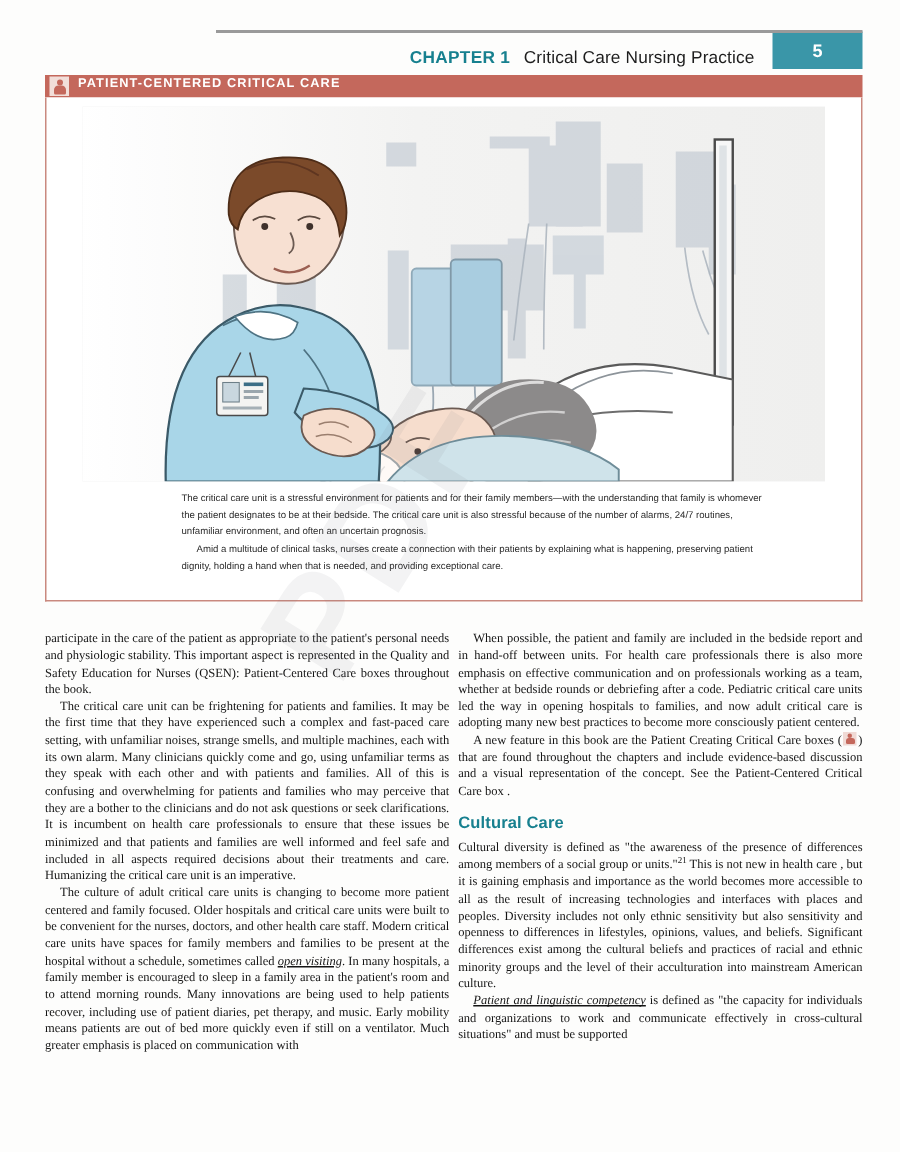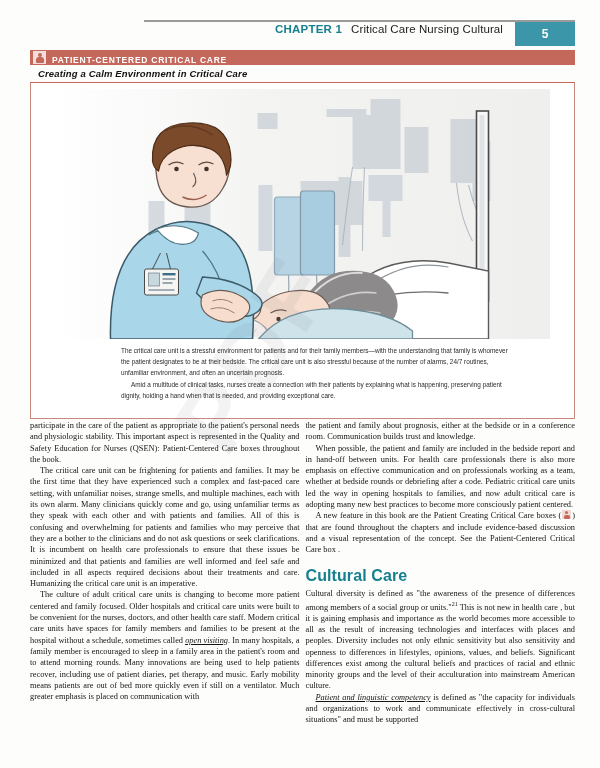--- a/index.html
+++ b/index.html
@@ -30,21 +30,21 @@
     justify-content:flex-end;
   }
   .runhead-rule {
     position:absolute;
     left:114px; right:0; top:0;
     height:2px;
     background:#9a9a9a;
   }
   .runhead-text {
     display:flex;
-    align-items:flex-start;
+    align-items:flex-end;
     gap:9px;
     padding:0 12px 0 16px;
     height:22px;
     margin-top:3px;
     font-family:"Liberation Sans", sans-serif;
     font-size:11.5px;
     background:#fdfdfc;
   }
   .runhead-chapter {
     color:#17808f;
@@ -69,21 +69,21 @@
     justify-content:center;
   }
 
   
   .feature {
     position:absolute;
     left:30px; right:25px; top:50px;
   }
   .feature-header {
     display:flex;
-    align-items:flex-end;
+    align-items:flex-start;
     height:15px;
     background:#c4685c;
     padding:0 0 0 2px;
   }
   .pcc-icon {
     width:13px; height:13px;
     background:#f2ded9;
     margin:1px 6px 1px 1px;
     position:relative;
     flex:0 0 auto;
@@ -164,21 +164,21 @@
     flex:1 1 0;
     font-size:8.35px;
     line-height:1.355;
     text-align:justify;
     color:#141414;
   }
   .col p { margin:0; text-indent:10px; }
   .col p.noindent { text-indent:0; }
   .col h3 {
     font-family:"Liberation Sans", sans-serif;
-    font-size:16px;
+    font-size:11px;
     font-weight:bold;
     color:#17808f;
     margin:9px 0 2px 0;
     letter-spacing:.1px;
   }
   .col i, .col em { font-style:italic;text-decoration:underline; }
   .sup { font-size:6px; vertical-align:super; }
   .inline-pcc {
     display:inline-block;
     width:9px; height:9px;
@@ -226,35 +226,34 @@
 </style>
 </head>
 <body>
 
 <div class="page">
 
   <div class="runhead">
     <div class="runhead-rule"></div>
     <div class="runhead-text">
       <span class="runhead-chapter">CHAPTER 1</span>
-      <span class="runhead-title">Critical Care Nursing Cultural</span>
+      <span class="runhead-title">Critical Care Nursing Practice</span>
     </div>
     <div class="runhead-pagebox">
       <span>5</span>
     </div>
   </div>
 
   <div class="feature">
 
     <div class="feature-header">
       <span class="pcc-icon"></span>
       <span class="feature-header-label">PATIENT-CENTERED CRITICAL CARE</span>
     </div>
 
-    <div class="feature-subtitle">Creating a Calm Environment in Critical Care</div>
 
     <div class="feature-body">
 
       <div class="illus">
         <svg viewBox="0 0 500 250" preserveAspectRatio="xMidYMid slice" aria-hidden="true">
           <defs>
             <linearGradient id="bgGrad" x1="0" y1="0" x2="1" y2="0">
               <stop offset="0%" stop-color="#ffffff"></stop>
               <stop offset="45%" stop-color="#f3f3f2"></stop>
               <stop offset="100%" stop-color="#efefee"></stop>
@@ -388,21 +387,20 @@
 
   <div class="columns">
 
     <div class="col">
       <p class="noindent">participate in the care of the patient as appropriate to the patient's personal needs and physiologic stability. This important aspect is represented in the Quality and Safety Education for Nurses (QSEN): Patient-Centered Care boxes throughout the book.</p>
       <p>The critical care unit can be frightening for patients and families. It may be the first time that they have experienced such a complex and fast-paced care setting, with unfamiliar noises, strange smells, and multiple machines, each with its own alarm. Many clinicians quickly come and go, using unfamiliar terms as they speak with each other and with patients and families. All of this is confusing and overwhelming for patients and families who may perceive that they are a bother to the clinicians and do not ask questions or seek clarifications. It is incumbent on health care professionals to ensure that these issues be minimized and that patients and families are well informed and feel safe and included in all aspects required decisions about their treatments and care. Humanizing the critical care unit is an imperative.</p>
       <p><span>The culture of adult critical care units is changing to become more patient centered and family focused. Older hospitals and critical care units were built to be convenient for the nurses, doctors, and other health care staff. Modern critical care units have spaces for family members and families to be present at the hospital without a schedule, sometimes called </span><em>open visiting</em><span>. In many hospitals, a family member is encouraged to sleep in a family area in the patient's room and to attend morning rounds. Many innovations are being used to help patients recover, including use of patient diaries, pet therapy, and music. Early mobility means patients are out of bed more quickly even if still on a ventilator. Much greater emphasis is placed on communication with</span></p>
     </div>
 
     <div class="col">
-      <p class="noindent">the patient and family about prognosis, either at the bedside or in a conference room. Communication builds trust and knowledge.</p>
       <p>When possible, the patient and family are included in the bedside report and in hand-off between units. For health care professionals there is also more emphasis on effective communication and on professionals working as a team, whether at bedside rounds or debriefing after a code. Pediatric critical care units led the way in opening hospitals to families, and now adult critical care is adopting many new best practices to become more consciously patient centered.</p>
       <p><span>A new feature in this book are the Patient Creating Critical Care boxes (</span><span class="inline-pcc"></span><span>) that are found throughout the chapters and include evidence-based discussion and a visual representation of the concept. See the Patient-Centered Critical Care box .</span></p>
       <h3>Cultural Care</h3>
       <p class="noindent"><span>Cultural diversity is defined as "the awareness of the presence of differences among members of a social group or units."</span><span class="sup">21</span><span> This is not new in health care , but it is gaining emphasis and importance as the world becomes more accessible to all as the result of increasing technologies and interfaces with places and peoples. Diversity includes not only ethnic sensitivity but also sensitivity and openness to differences in lifestyles, opinions, values, and beliefs. Significant differences exist among the cultural beliefs and practices of racial and ethnic minority groups and the level of their acculturation into mainstream American culture.</span></p>
       <p><em>Patient and linguistic competency</em><span> is defined as "the capacity for individuals and organizations to work and communicate effectively in cross-cultural situations" and must be supported</span></p>
     </div>
 
   </div>
 
   <div class="watermark">

